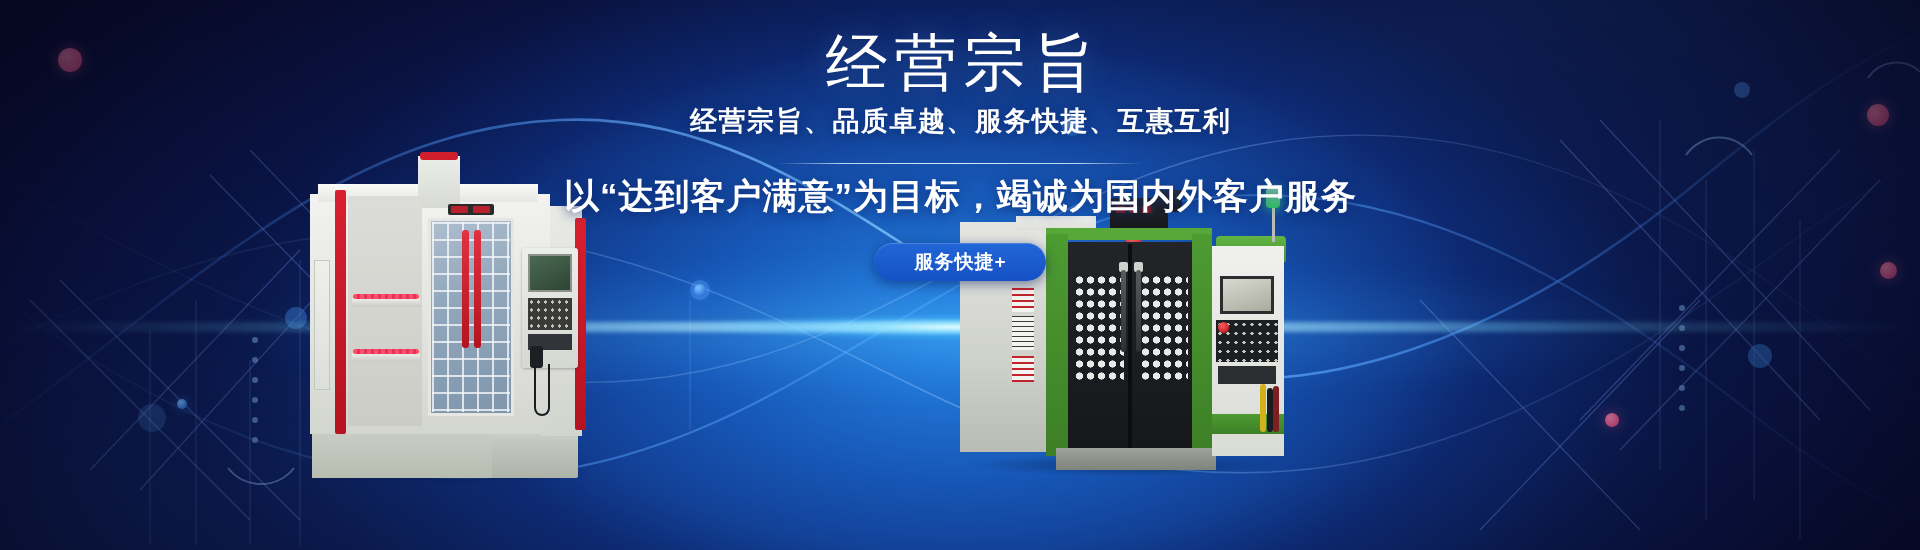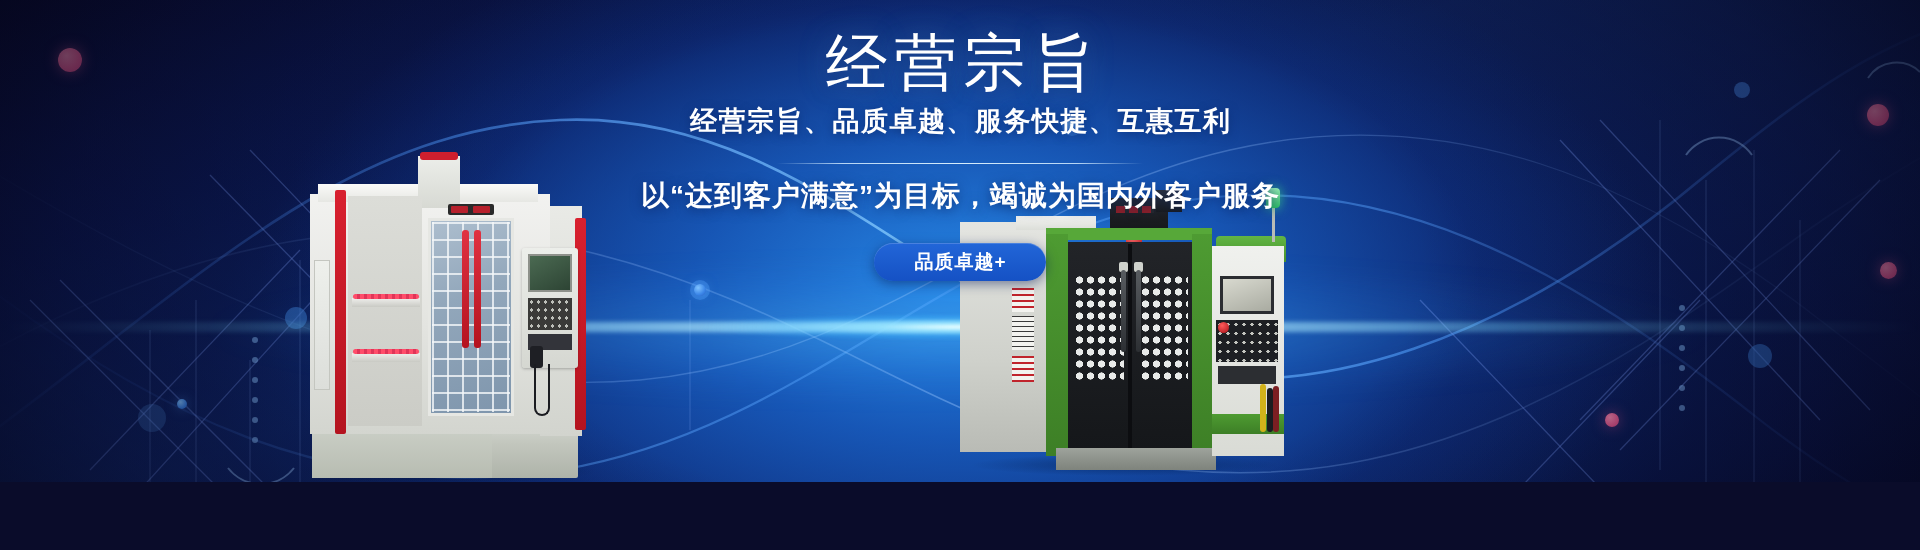--- a/index.html
+++ b/index.html
@@ -1,21 +1,21 @@
 <!DOCTYPE html>
 <html><head>
 <meta charset="utf-8">
 <title>Banner</title>
 <style>
   * { margin:0; padding:0; box-sizing:border-box; }
   html,body { width:1920px; height:550px; overflow:hidden; background:#0a0c2a; }
   body { font-family:"Liberation Sans","DejaVu Sans",sans-serif; }
 
   .banner{
-    position:relative; width:1920px; height:482px; overflow:hidden;
+    position:relative; width:1920px; height:550px; overflow:hidden;
     background:
       radial-gradient(ellipse 900px 500px at 50% 60%, rgba(40,140,235,.95) 0%, rgba(24,92,190,.85) 30%, rgba(14,48,130,.55) 58%, rgba(9,20,70,0) 78%),
       radial-gradient(ellipse 1500px 700px at 50% 72%, rgba(18,70,170,.8) 0%, rgba(10,30,95,.5) 50%, rgba(8,12,50,0) 80%),
       linear-gradient(160deg,#090b2c 0%, #0b1446 22%, #11265f 45%, #0d1b4e 70%, #090b2c 100%);
   }
 
   
   .bg-svg{ position:absolute; inset:0; width:1920px; height:550px; pointer-events:none; }
 
   .glow-core{
@@ -60,21 +60,21 @@
     letter-spacing:1.5px; text-indent:1.5px;
     text-shadow:0 2px 10px rgba(8,35,100,.7);
   }
   .divider-wrap{ position:absolute; left:0; top:163px; width:1920px; display:flex; justify-content:center; }
   .divider{
     width:366px; height:1px;
     background:linear-gradient(90deg, rgba(180,220,255,0) 0%, rgba(210,235,255,.85) 18%, rgba(225,245,255,.95) 50%, rgba(210,235,255,.85) 82%, rgba(180,220,255,0) 100%);
   }
   .tagline{
     position:absolute; left:0; top:176px; width:1920px; text-align:center;
-    font-size:28px; line-height:40px; font-weight:700; color:#ffffff;
+    font-size:35px; line-height:40px; font-weight:700; color:#ffffff;
     letter-spacing:1px; text-indent:1px;
     text-shadow:0 2px 12px rgba(8,35,100,.75);
   }
   .cta-row{ position:absolute; left:0; top:243px; width:1920px; display:flex; justify-content:center; }
   .cta{
     display:inline-flex; align-items:center; justify-content:center;
     width:172px; height:38px; border-radius:19px; border:0; cursor:pointer;
     background:linear-gradient(180deg,#2266d8 0%,#1551c4 100%);
     color:#ffffff; font-size:19px; font-weight:700; letter-spacing:1px; text-indent:1px;
     font-family:"Liberation Sans","DejaVu Sans",sans-serif;
@@ -353,17 +353,17 @@
   </div>
 
   <div class="content">
     <div class="title">经营宗旨</div>
     <div class="subtitle">经营宗旨、品质卓越、服务快捷、互惠互利</div>
     <div class="divider-wrap">
       <div class="divider"></div>
     </div>
     <div class="tagline">以“达到客户满意”为目标，竭诚为国内外客户服务</div>
     <div class="cta-row">
-      <button class="cta">品质卓越+</button>
+      <button class="cta">服务快捷+</button>
     </div>
   </div>
 
 </div>
 
 </body></html>

